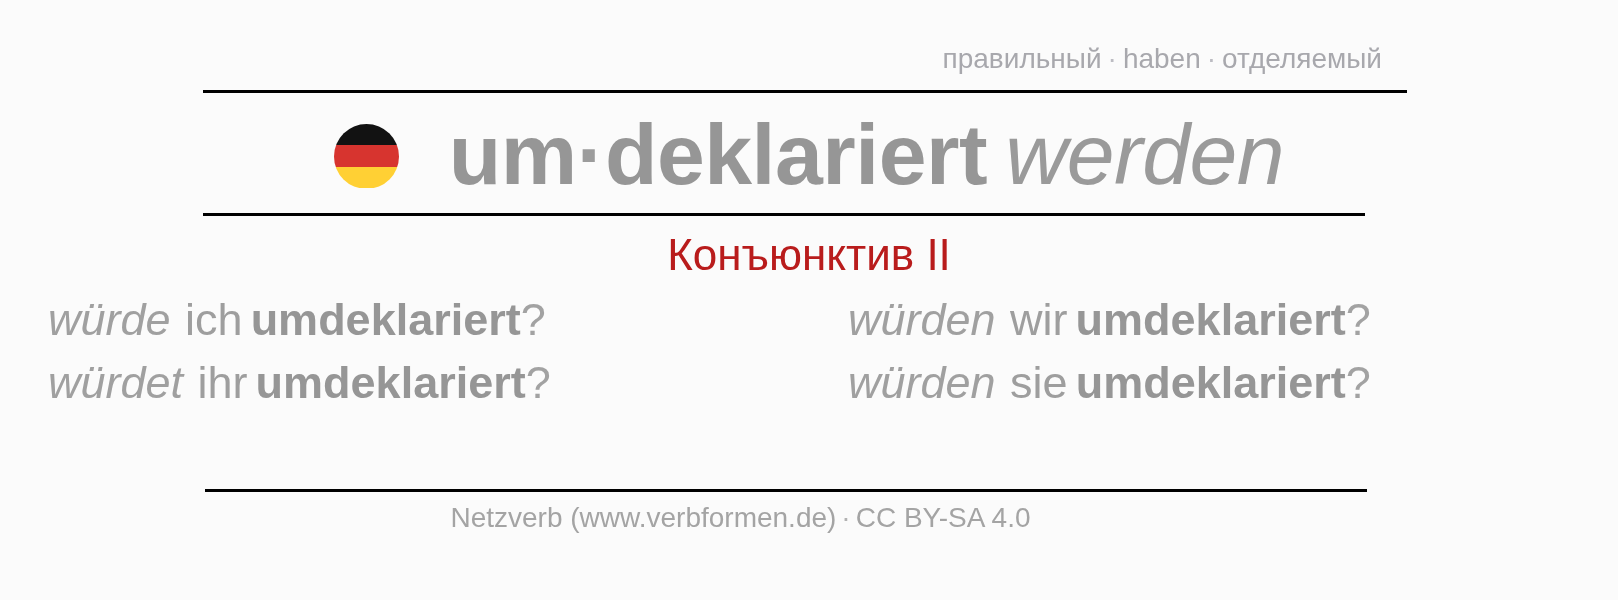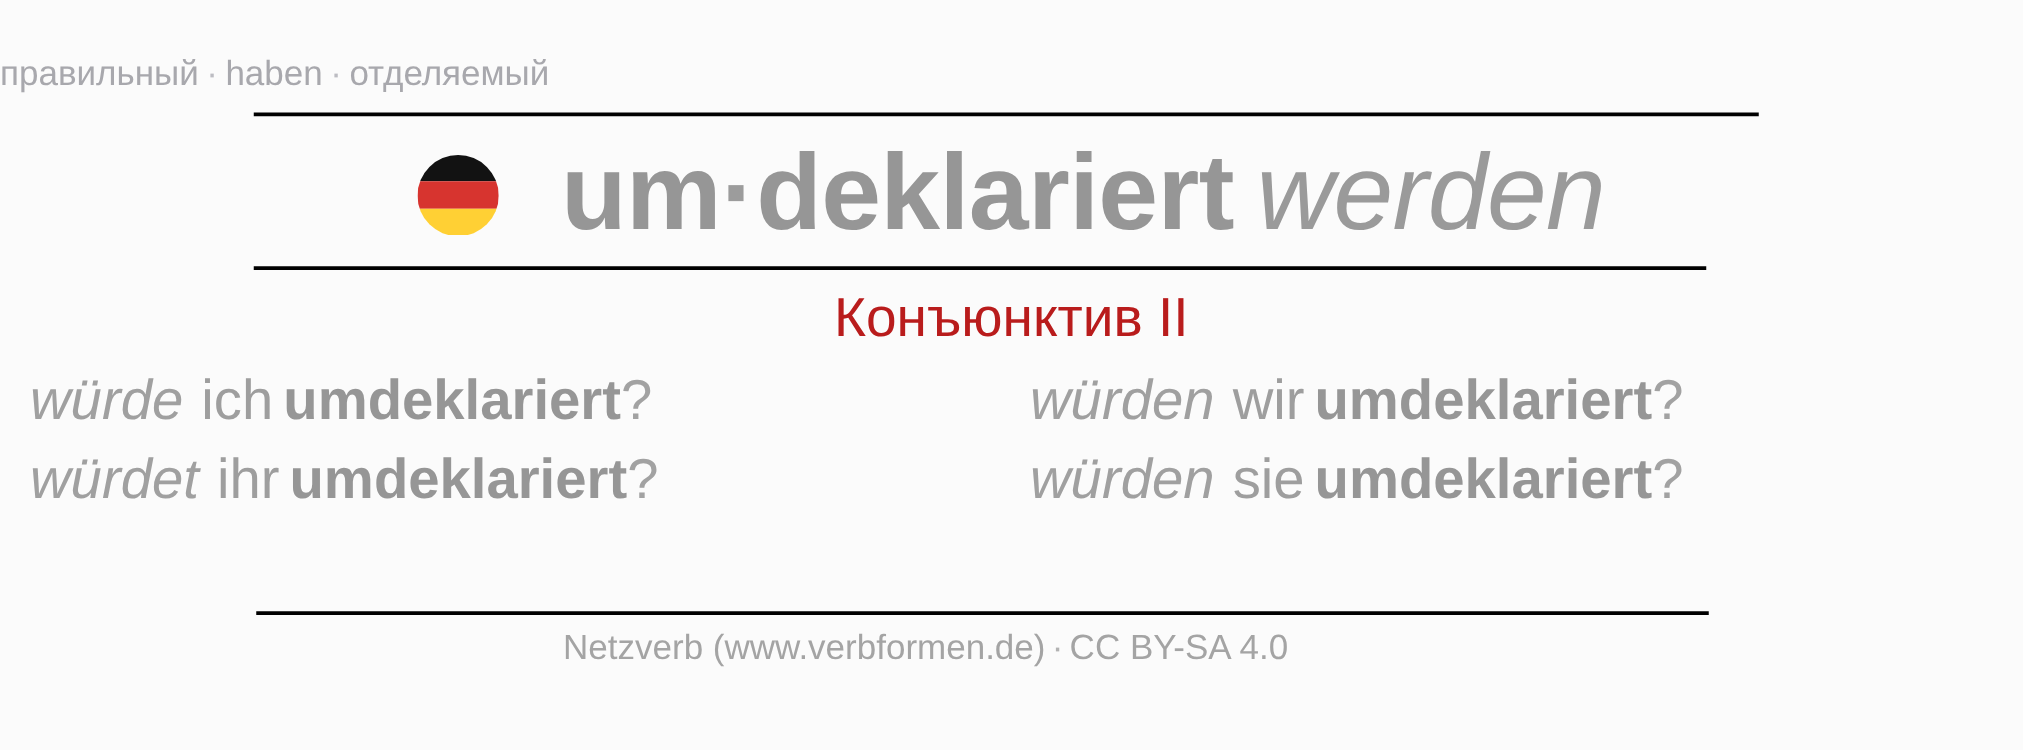--- a/index.html
+++ b/index.html
@@ -20,21 +20,21 @@
     height: 600px;
     box-sizing: border-box;
   }
 
   
   .meta {
     position: absolute;
     top: 42px;
     left: 0;
     width: 1382px;
-    text-align: left;
+    text-align: right;
     font-size: 28px;
     line-height: 34px;
     color: #a8a8ad;
     white-space: nowrap;
   }
   .meta .sep {
     color: #bcbcc2;
     padding: 0 6px;
   }
 
@@ -117,20 +117,21 @@
     grid-auto-rows: 63px;
     align-items: center;
   }
   .cell {
     font-size: 45px;
     line-height: 56px;
     color: #9a9a9a;
     white-space: nowrap;
     padding-left: 24px;
     box-sizing: border-box;
+    margin-left: 24px;
   }
   .cell .aux {
     font-style: italic;
     font-weight: normal;
     color: #a0a0a0;
   }
   .cell .pron {
     font-style: normal;
     font-weight: normal;
     color: #9e9e9e;

